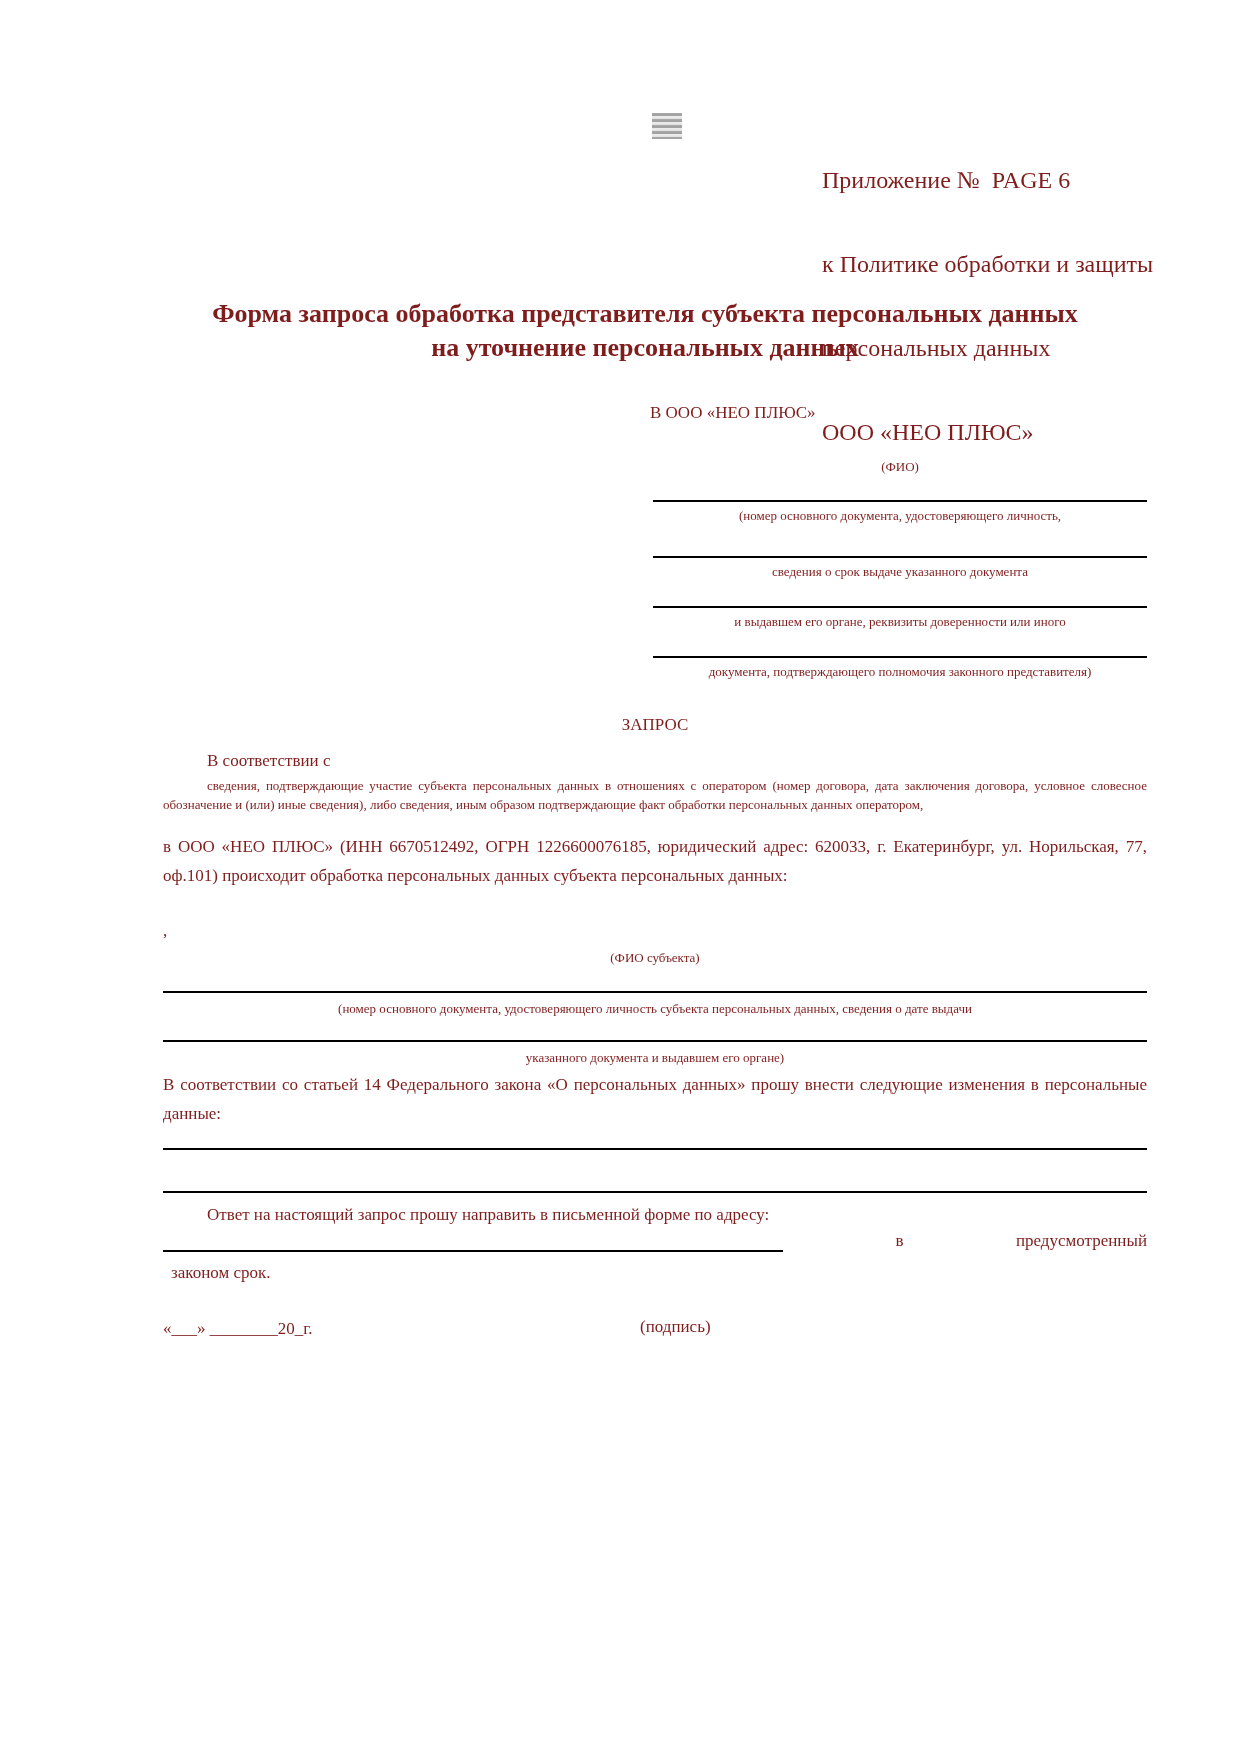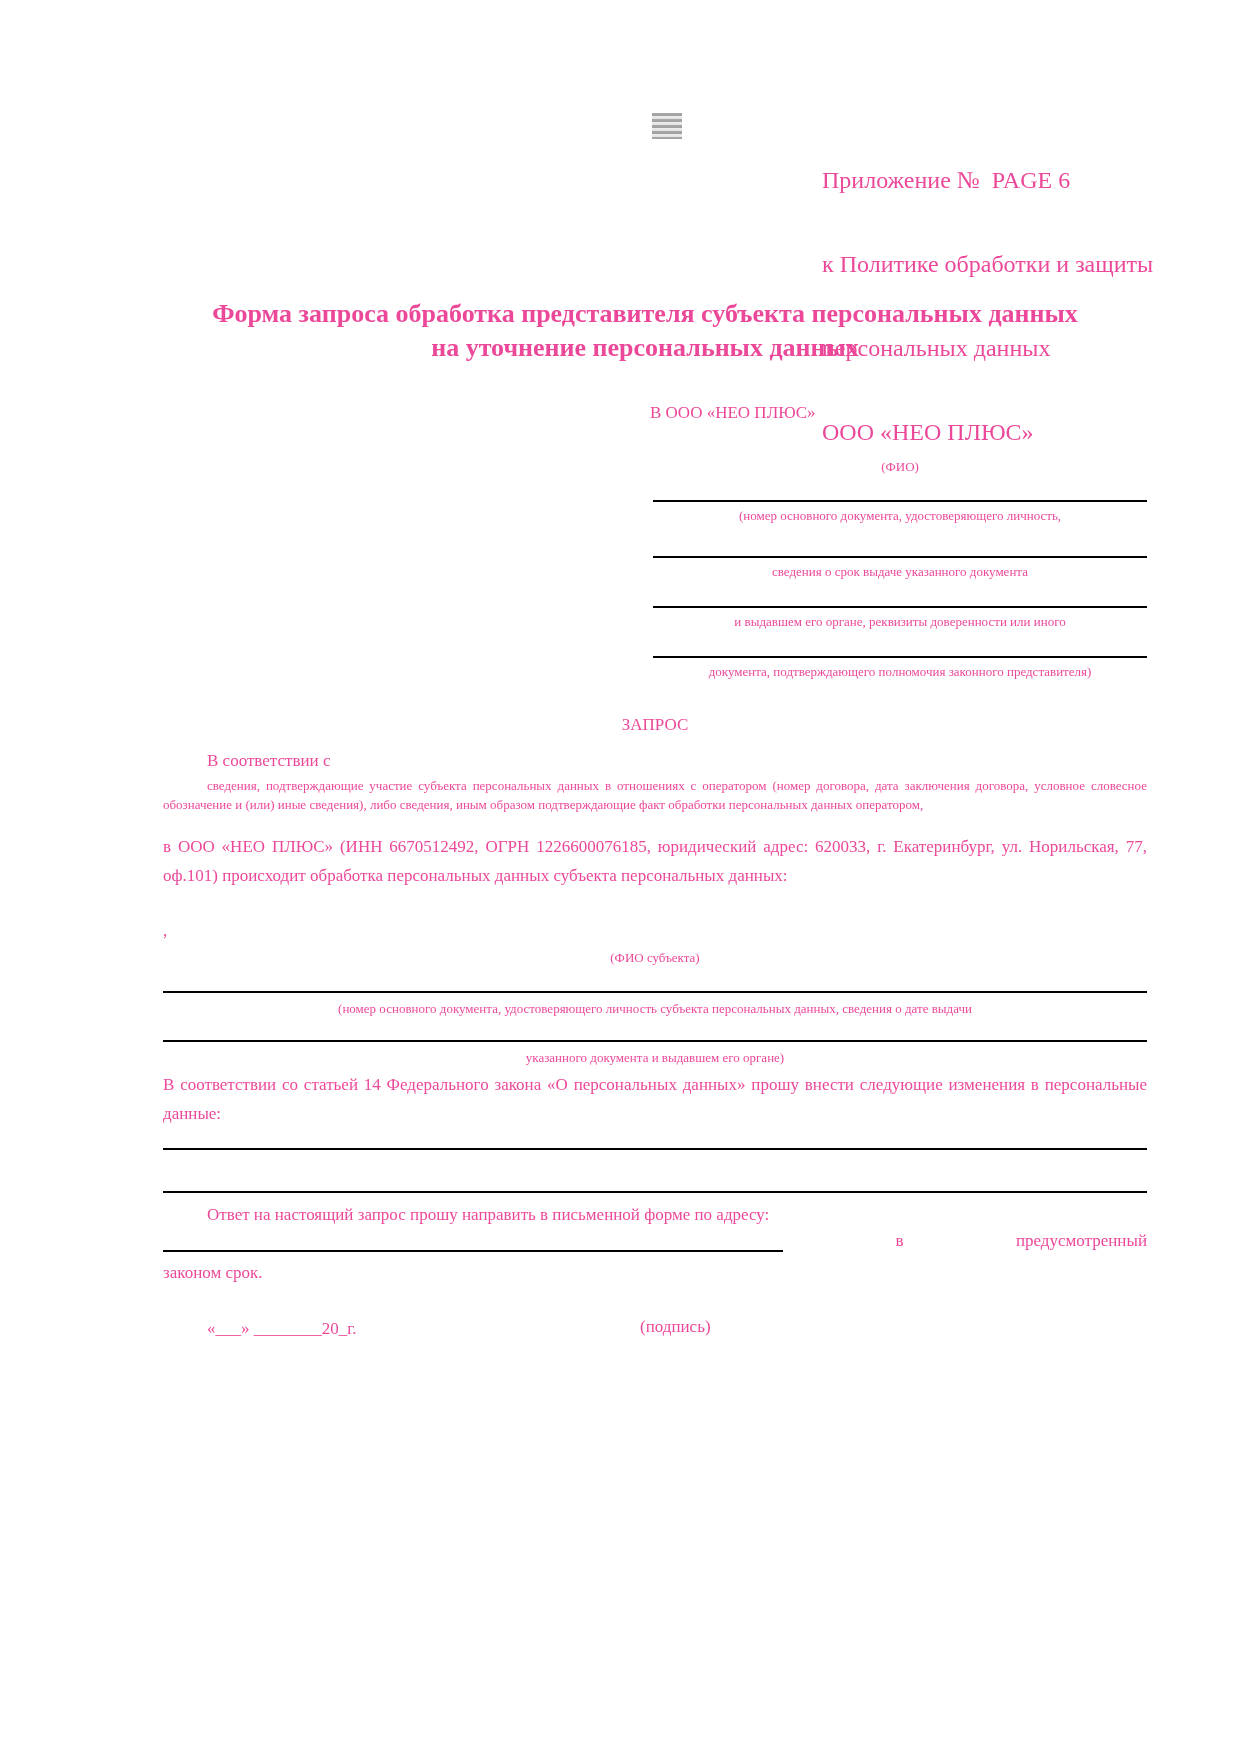--- a/index.html
+++ b/index.html
@@ -5,21 +5,21 @@
   html, body {
     margin: 0;
     padding: 0;
     background: #ffffff;
   }
   .page {
     position: relative;
     width: 1242px;
     height: 1755px;
     background: #ffffff;
-    color: #ec4899;
+    color: #7f1d1d;
     font-family: "Liberation Serif", "DejaVu Serif", serif;
     margin: 0 auto;
     overflow: hidden;
   }
   .abs { position: absolute; }
 
   .header-block {
     left: 822px;
     top: 110px;
     width: 340px;
@@ -151,21 +151,21 @@
   <div class="abs fw hline" style="top:1148px;"></div>
   <div class="abs fw hline" style="top:1191px;"></div>
 
   <div class="abs fw t25 indent" style="top:1200px;">Ответ на настоящий запрос прошу направить в письменной форме по адресу:</div>
 
   <div class="abs flexrow fw t25" style="top:1226px; height:26px; justify-content:space-between;">
     <span class="fill" style="flex:0 0 620px;"></span>
     <span>в</span>
     <span>предусмотренный</span>
   </div>
-  <div class="abs fw t25" style="top:1258px;">законом срок.</div>
+  <div class="abs fw t25" style="top:1258px;margin-left:8px;">законом срок.</div>
 
-  <div class="abs t25" style="left:163px; top:1314px;margin-left:44px;">«___» ________20_г.</div>
+  <div class="abs t25" style="left:163px; top:1314px;">«___» ________20_г.</div>
   <div class="abs flexrow t25" style="left:640px; top:1312px; width:507px; height:26px;">
     <span class="fill"></span>
     <span>(подпись)</span>
   </div>
 
 </div>
 
 </body></html>

